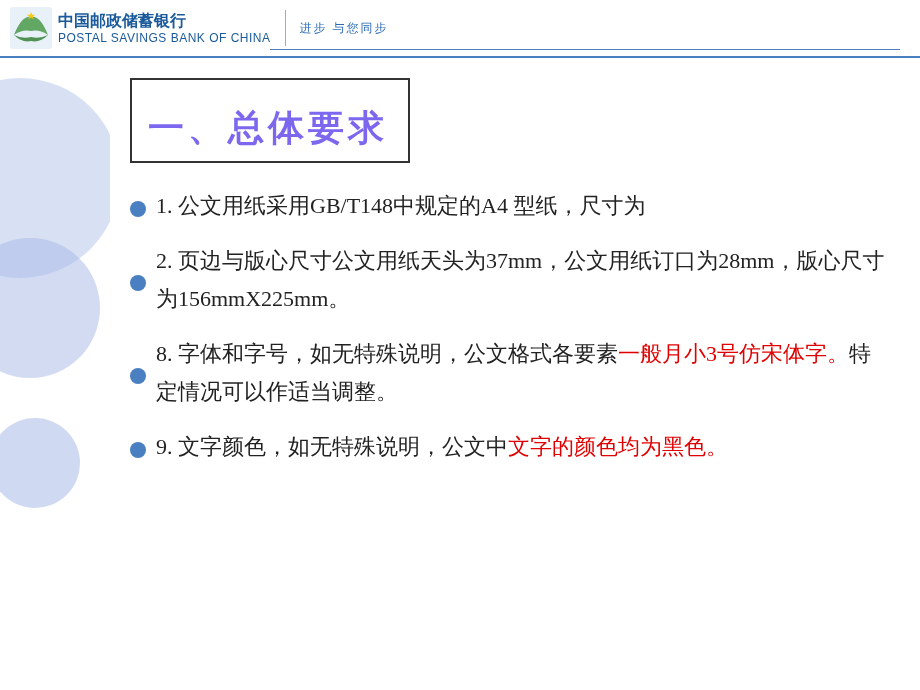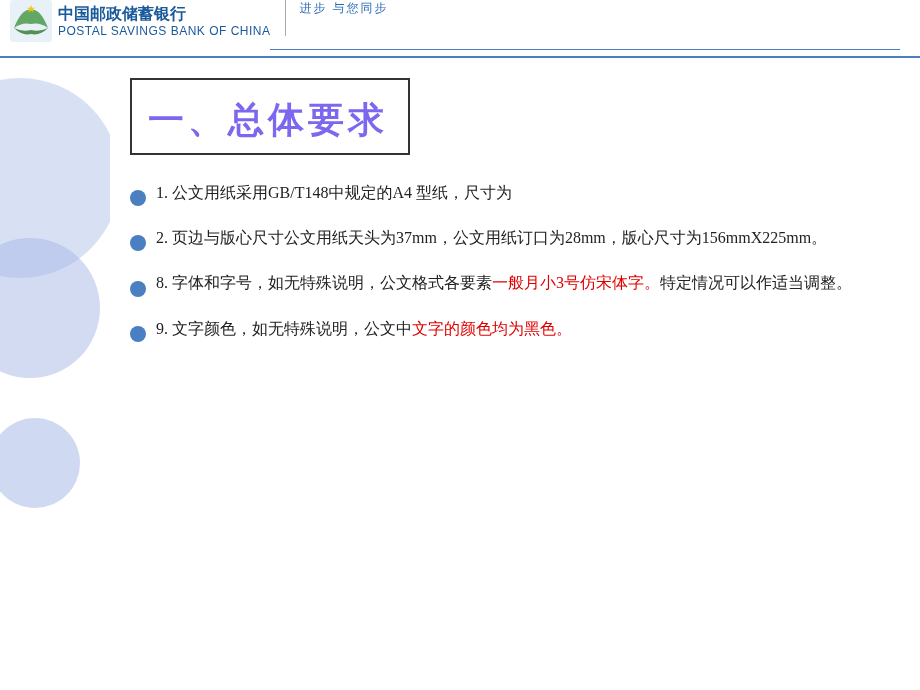--- a/index.html
+++ b/index.html
@@ -9,21 +9,21 @@
       height: 690px;
       background: #ffffff;
       font-family: 'SimSun', 'STSong', serif;
       overflow: hidden;
       position: relative;
     }
 
     
     .header {
       display: flex;
-      align-items: flex-start;
+      align-items: center;
       height: 58px;
       background: #ffffff;
       border-bottom: 2px solid #4a7fc1;
       padding: 0 10px;
       position: relative;
       z-index: 10;
     }
 
     .logo-area {
       display: flex;
@@ -129,43 +129,43 @@
       top: 58px;
       right: 0;
       bottom: 0;
       padding: 20px 30px 20px 20px;
     }
 
     
     .section-title-box {
       border: 2px solid #333;
       display: inline-block;
-      padding: 16px 20px 8px 16px;
+      padding: 24px 20px 8px 16px;
       margin-bottom: 24px;
     }
 
     .section-title {
       font-size: 36px;
       color: #7b68ee;
       font-family: 'STKaiti', 'KaiTi', serif;
       font-weight: bold;
       letter-spacing: 4px;
     }
 
     
     .content-list {
       list-style: none;
       padding: 0;
     }
 
     .content-list li {
       display: flex;
-      align-items: flex-end;
+      align-items: center;
       margin-bottom: 18px;
-      font-size: 16px;
+      font-size: 22px;
       line-height: 1.7;
       color: #222;
     }
 
     .bullet {
       width: 16px;
       height: 16px;
       background: #4a7fc1;
       border-radius: 50%;
       flex-shrink: 0;

